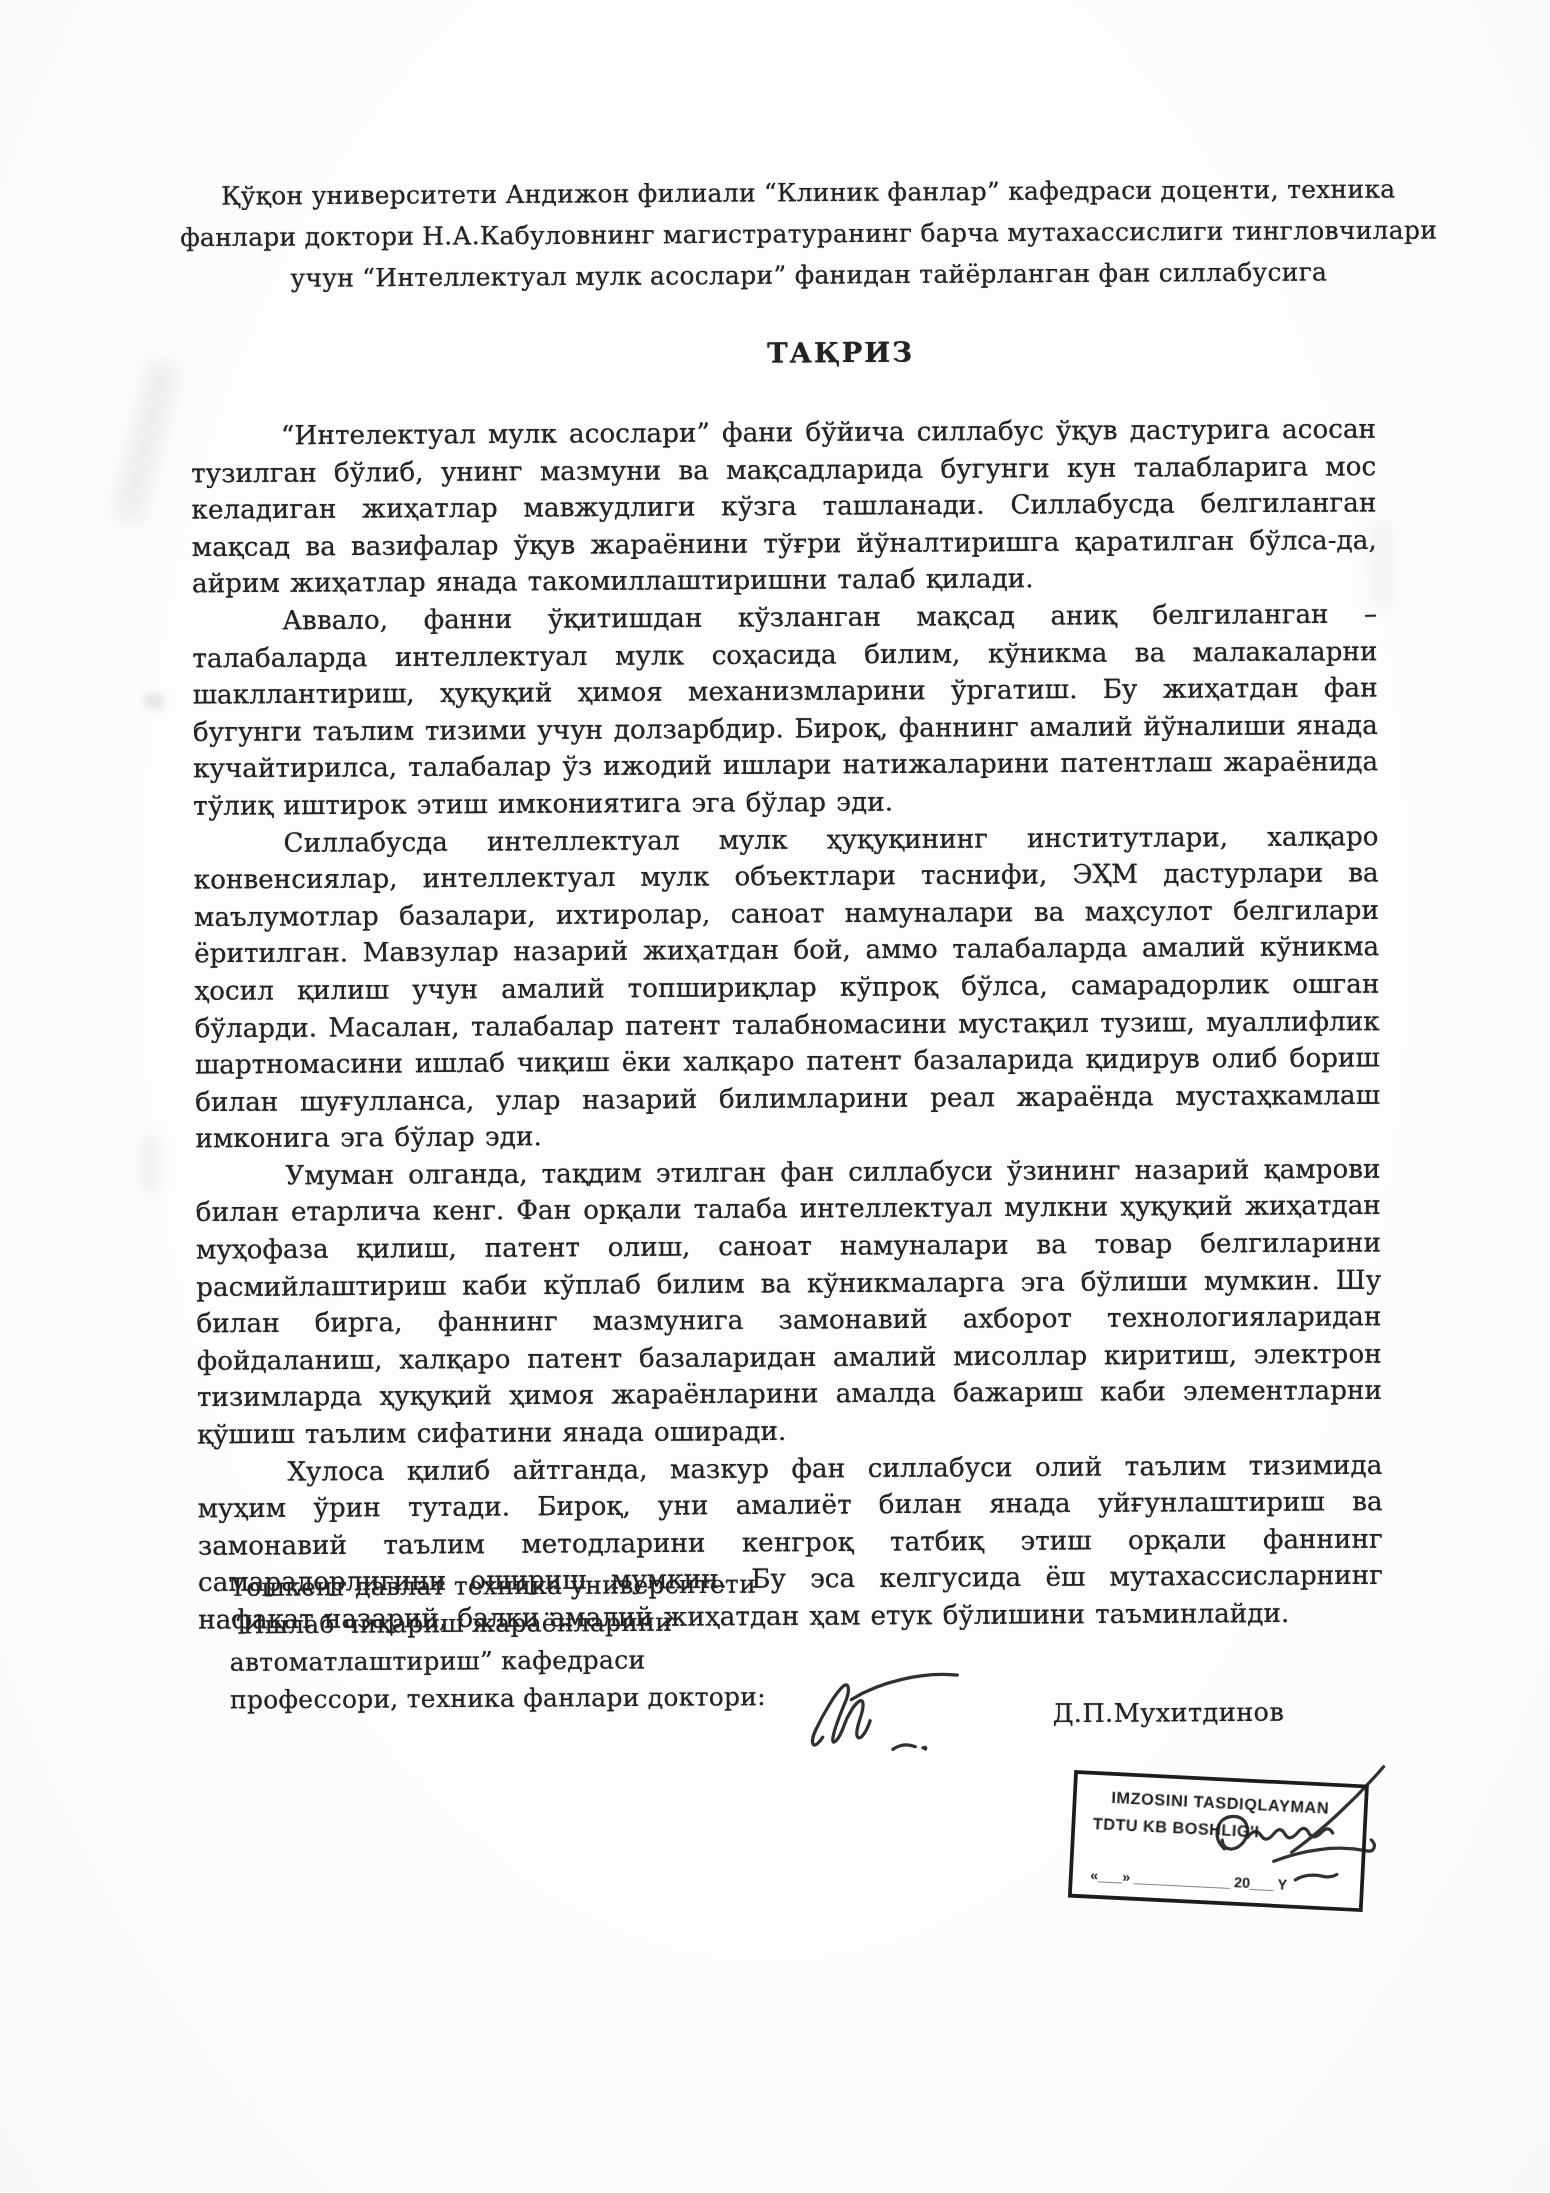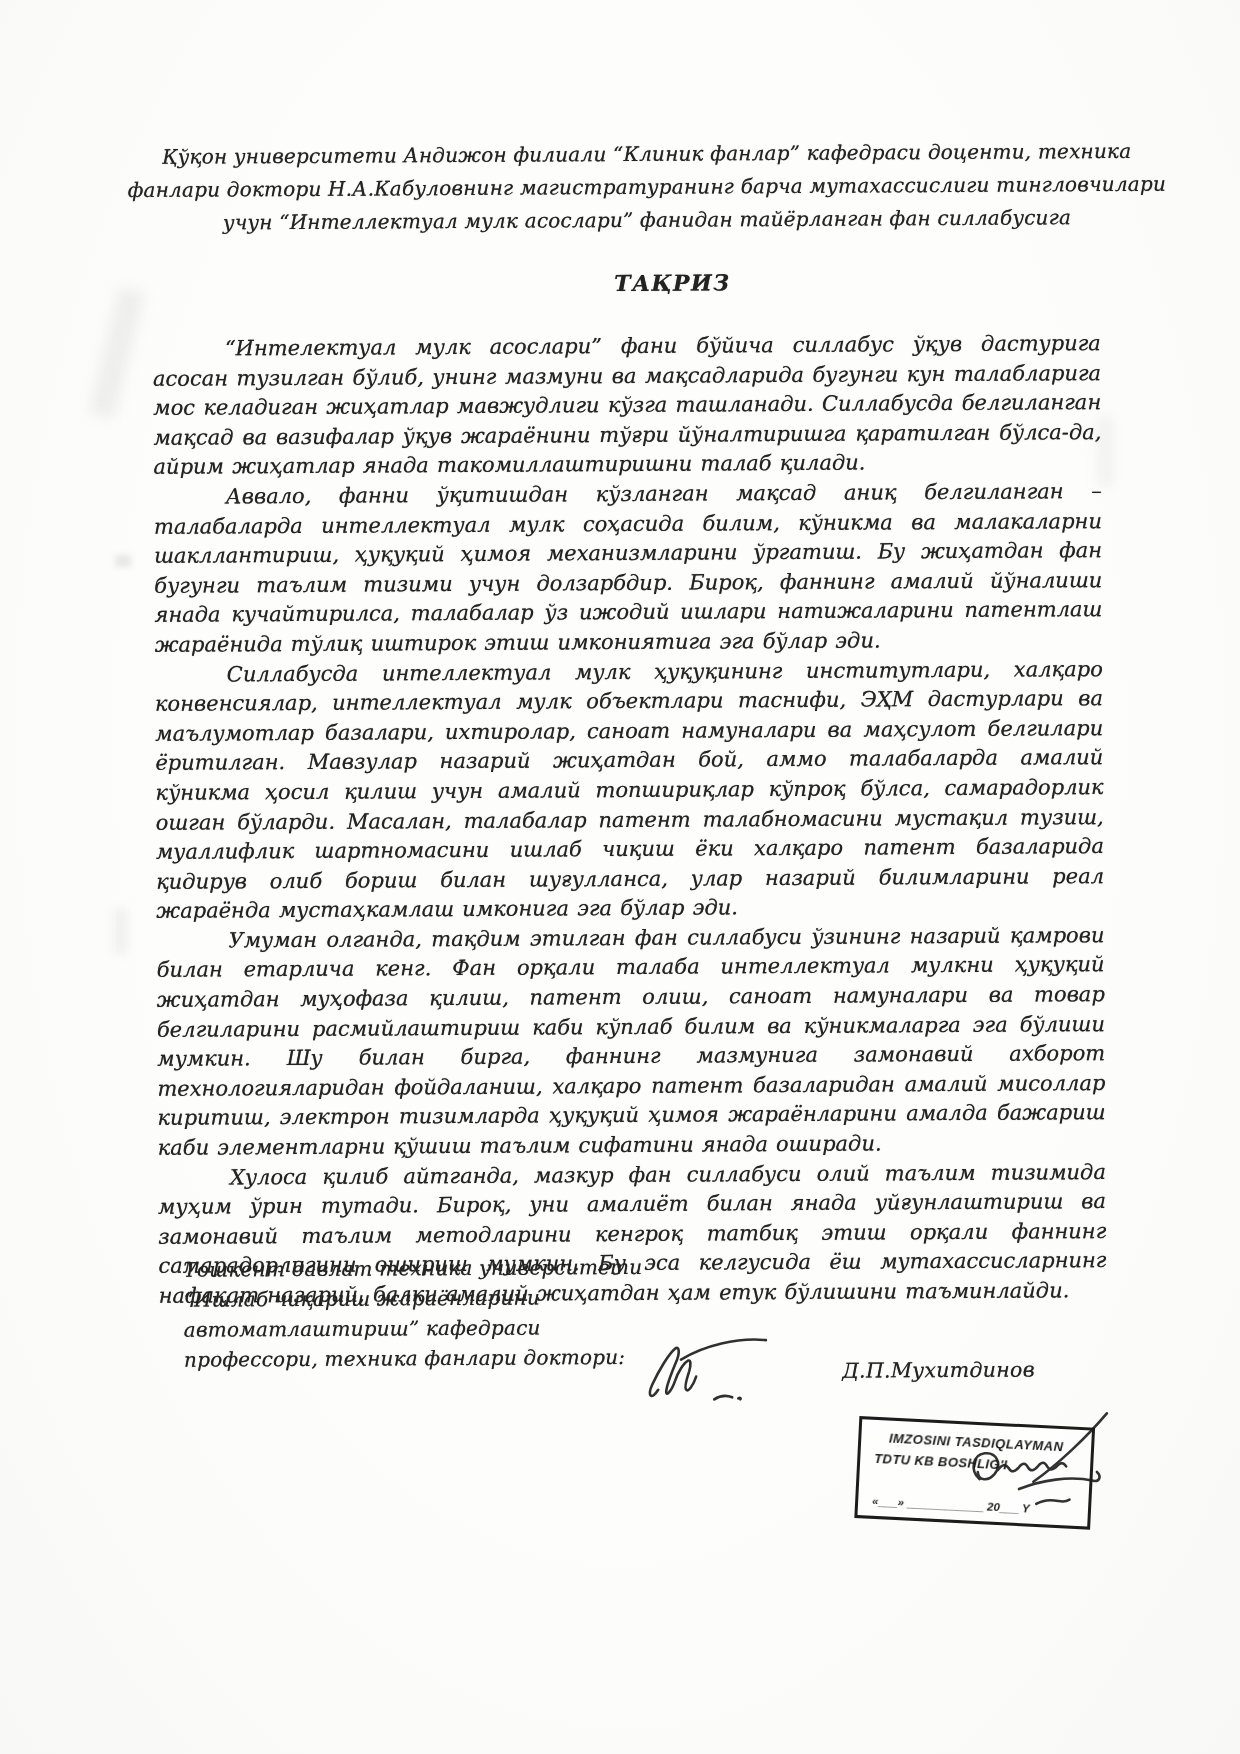--- a/index.html
+++ b/index.html
@@ -7,21 +7,20 @@
     width: 1240px; height: 1754px;
     background: #ffffff;
     font-family: "DejaVu Serif", "Liberation Serif", serif;
     overflow: hidden;
   }
   .page {
     position: relative;
     width: 1240px; height: 1754px;
     background: radial-gradient(ellipse at 50% 42%, #fdfdfc 55%, #f8f8f6 100%);
     overflow: hidden;
-    font-style: italic;
   }
   .scan {
     position: absolute; inset: 0;
     transform: rotate(-0.35deg);
     transform-origin: 50% 40%;
     color: #232323;
   }
   .ink { text-shadow: 0 0 0.8px rgba(45,45,45,0.75); }
 
   .doc-header {

